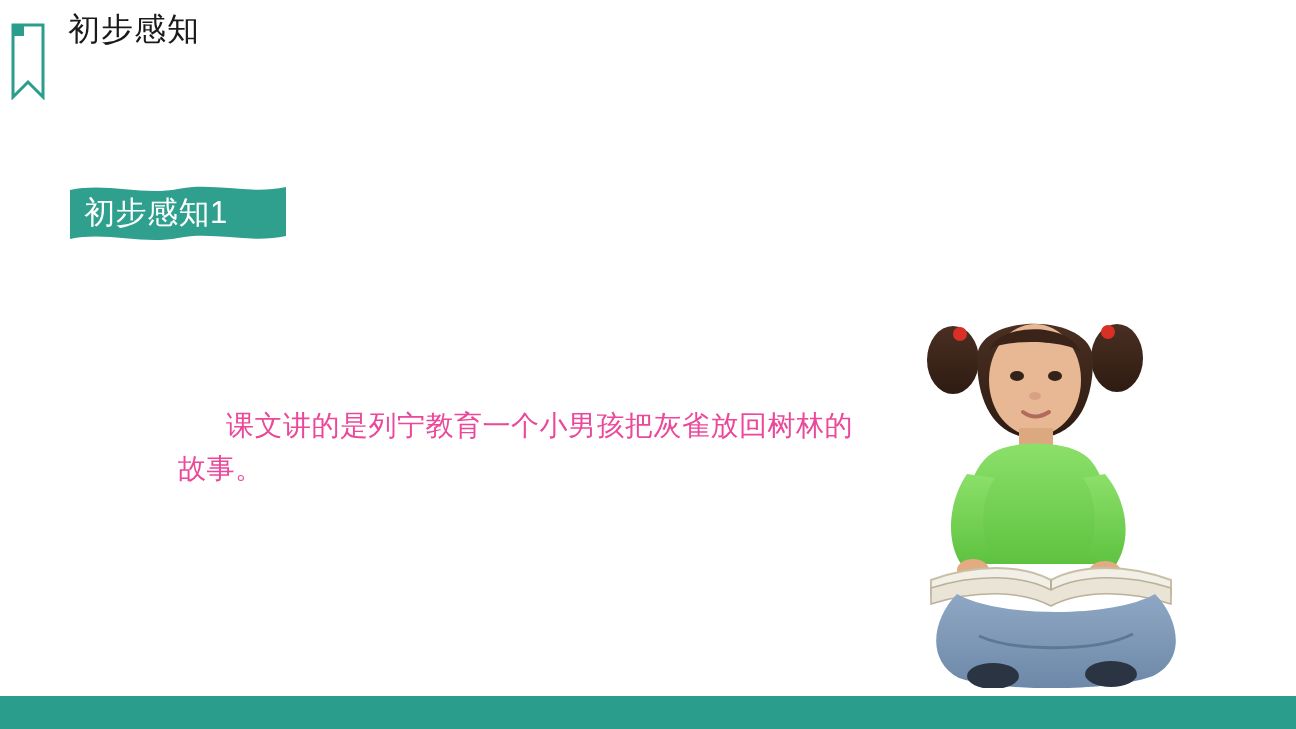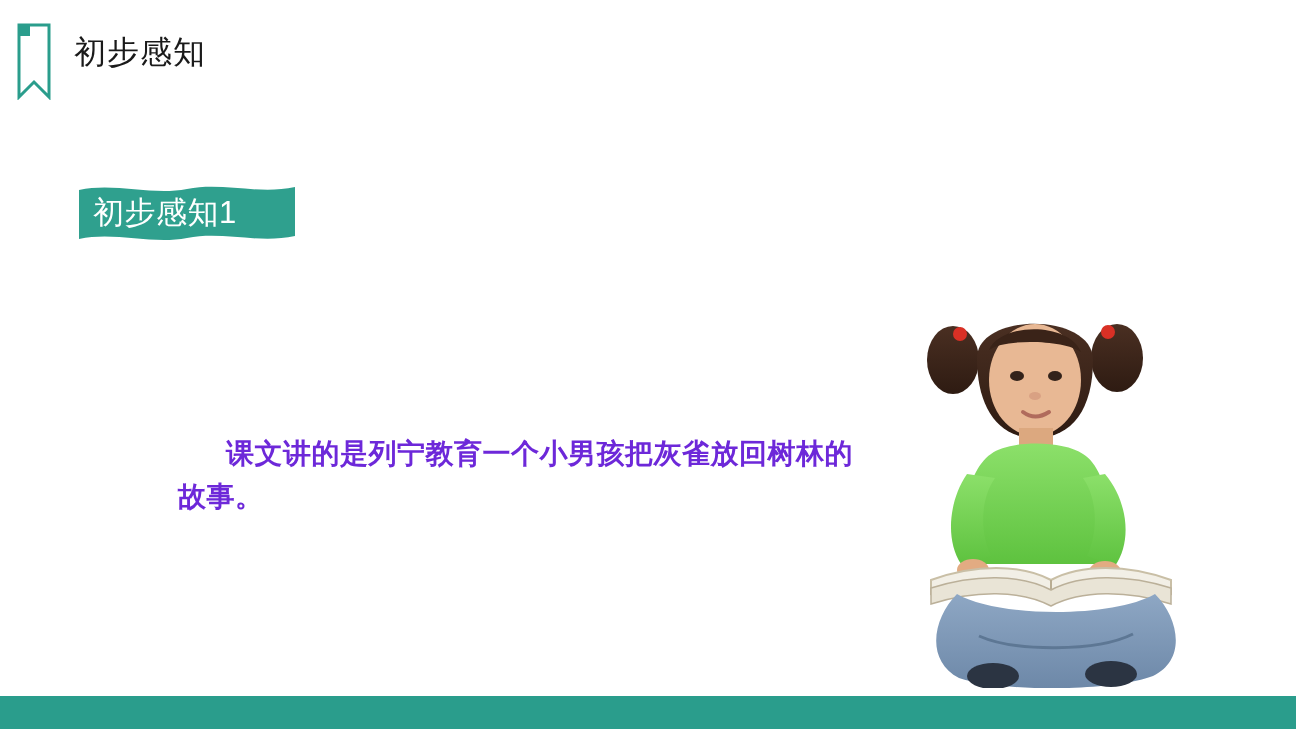--- a/index.html
+++ b/index.html
@@ -16,24 +16,24 @@
   }
   .slide {
     position: absolute;
     inset: 0;
     background: #ffffff;
   }
 
   
   .header {
     position: absolute;
-    left: 16px;
+    left: 10px;
     top: 22px;
     display: flex;
-    align-items: center;
+    font-family: Liberation Mono, monospace;
   }
   .bookmark-icon {
     width: 36px;
     height: 72px;
     position: relative;
     flex: none;
   }
   .bookmark-icon svg { display: block; }
   .header-title {
     margin-left: 22px;
@@ -45,21 +45,20 @@
     top: -6px;
   }
 
   
   .banner {
     position: absolute;
     left: 70px;
     top: 182px;
     width: 200px;
     height: 62px;
-    margin-left: 9px;
   }
   .banner svg { display: block; }
   .banner-label {
     position: absolute;
     left: 14px;
     top: 12px;
     width: 200px;
     font-size: 31px;
     color: #ffffff;
     line-height: 38px;
@@ -74,25 +73,25 @@
     top: 318px;
     font-size: 29px;
     color: #1a1a1a;
     letter-spacing: 1px;
     line-height: 38px;
     white-space: nowrap;
   }
   .answer {
     position: absolute;
     left: 178px;
-    top: 432px;
+    top: 404px;
     width: 680px;
     font-size: 28px;
-    font-weight: bold;
-    color: #6d28d9;
+    font-weight: normal;
+    color: #ec4899;
     line-height: 43px;
     letter-spacing: 0.5px;
     text-indent: 48px;
   }
 
   
   .photo {
     position: absolute;
     left: 905px;
     top: 288px;

